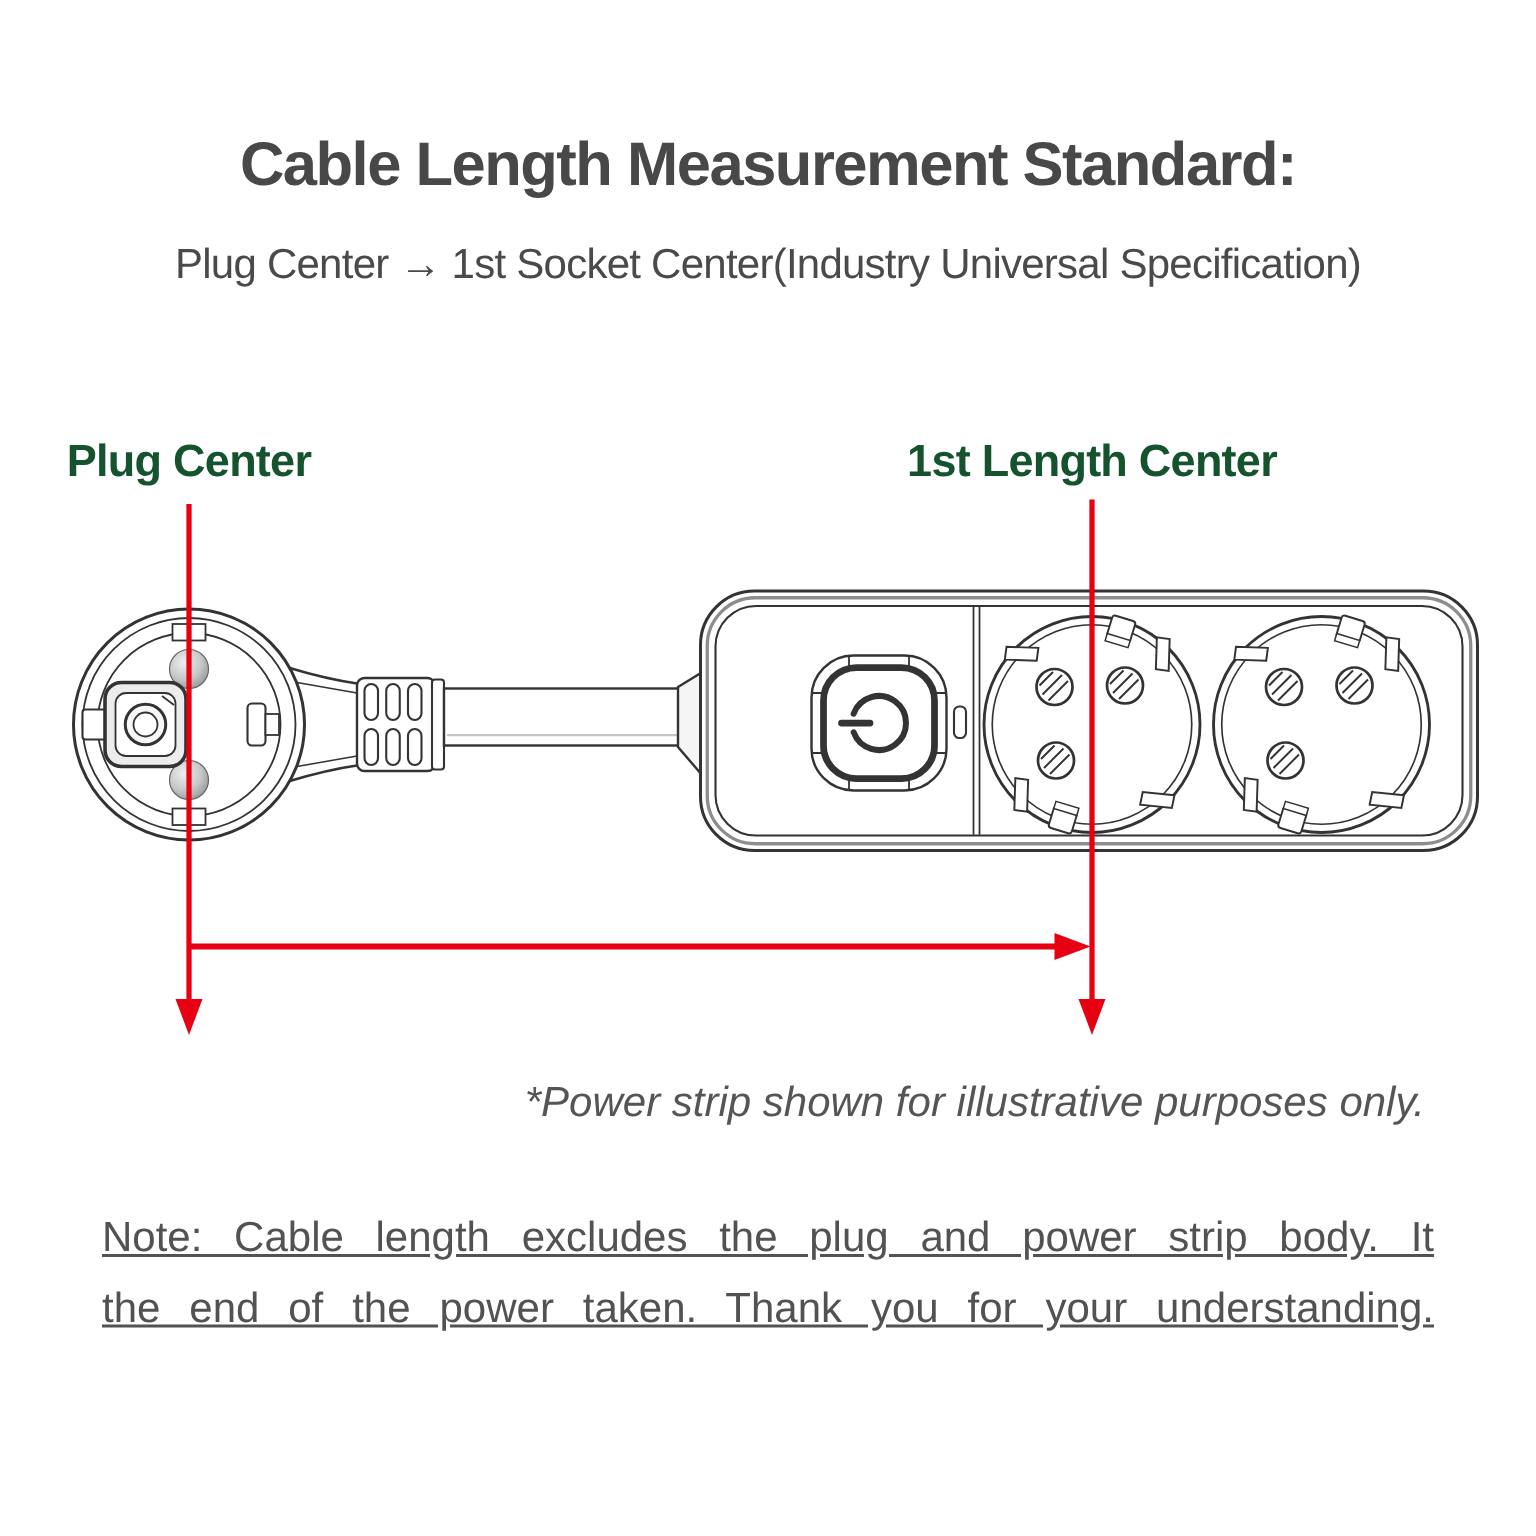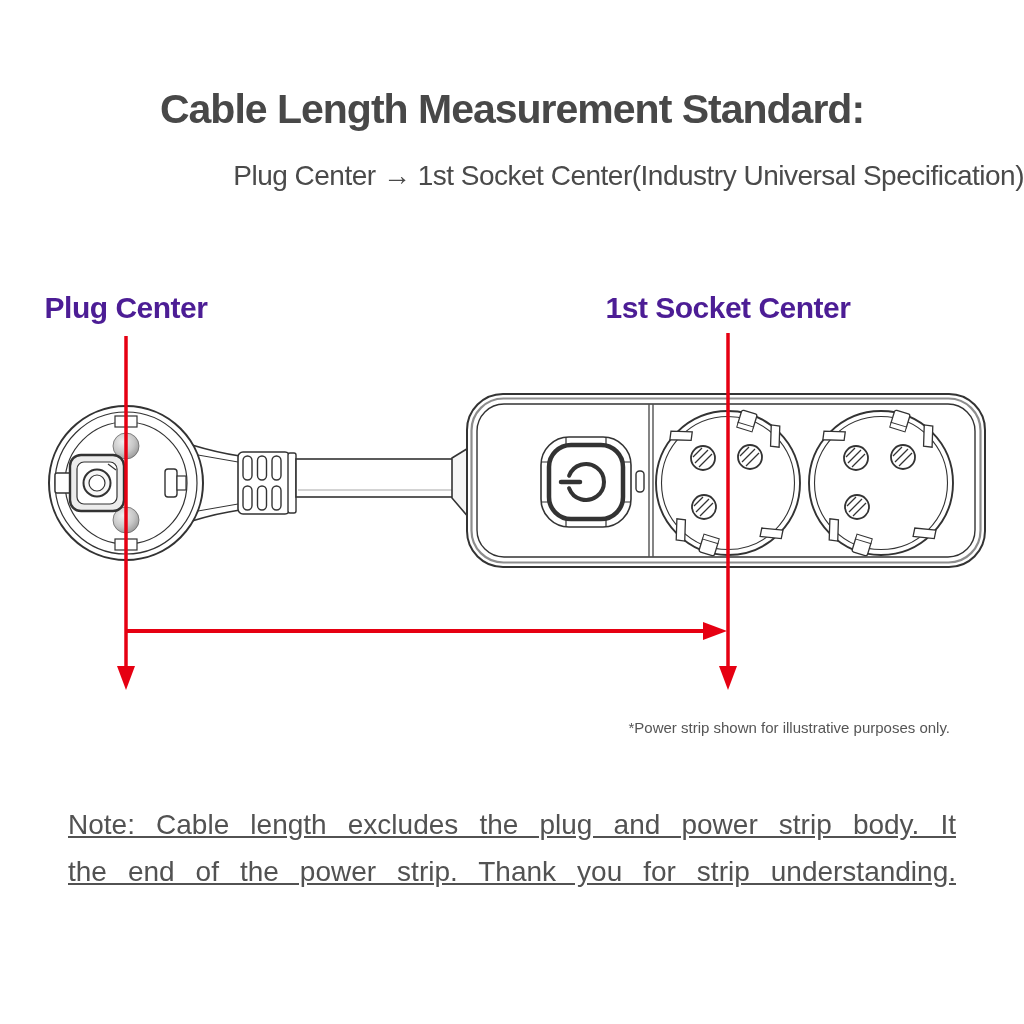--- a/index.html
+++ b/index.html
@@ -6,53 +6,53 @@
   html, body { width: 1024px; height: 1024px; background: #ffffff; overflow: hidden; }
   body { position: relative; font-family: "Liberation Sans", "DejaVu Sans", sans-serif; }
 
   .page-title {
     position: absolute; top: 86px; left: 0; width: 1024px;
     text-align: center; font-size: 41px; font-weight: bold;
     letter-spacing: -1px; color: #484848;
   }
   .page-subtitle {
     position: absolute; top: 160px; left: 0; width: 1024px;
-    text-align: right; font-size: 28px; font-weight: normal;
+    text-align: center; font-size: 28px; font-weight: normal;
     letter-spacing: -0.5px; color: #4a4a4a;
   }
 
   .diagram-svg { position: absolute; top: 0; left: 0; width: 1024px; height: 1024px; z-index: 1; }
 
   .red-label {
     position: absolute; z-index: 2; font-size: 30px; font-weight: bold;
-    letter-spacing: -0.5px; color: #4c1d95; white-space: nowrap;
+    letter-spacing: -0.5px; color: #14532d; white-space: nowrap;
     transform: translateX(-50%);
   }
   .plug-label   { top: 291px; left: 126px; }
   .socket-label { top: 291px; left: 728px; }
 
   .footnote {
     position: absolute; top: 719px; right: 74px; z-index: 2;
-    font-size: 15px; color: #555555; white-space: nowrap;
+    font-size: 28px; color: #555555; white-space: nowrap; font-style: italic;
   }
 
   .note-block {
     position: absolute; top: 801px; left: 68px; width: 888px; z-index: 2;
     color: #525252; font-size: 28px; line-height: 47px;
   }
   .note-line { text-align: justify; text-align-last: justify; text-decoration: underline; }
 </style>
 </head>
 <body>
 
 <h1 class="page-title">Cable Length Measurement Standard:</h1>
 <div class="page-subtitle">Plug Center → 1st Socket Center(Industry Universal Specification)</div>
 
 <div class="red-label plug-label">Plug Center</div>
-<div class="red-label socket-label">1st Socket Center</div>
+<div class="red-label socket-label">1st Length Center</div>
 
 <svg class="diagram-svg" viewBox="0 0 1024 1024" xmlns="http://www.w3.org/2000/svg">
   <defs>
     <radialGradient id="pinG" cx="0.38" cy="0.33" r="0.8">
       <stop offset="0" stop-color="#efefef"></stop>
       <stop offset="0.55" stop-color="#c6c6c6"></stop>
       <stop offset="1" stop-color="#8c8c8c"></stop>
     </radialGradient>
     <g id="screw">
       <circle r="12" fill="#ffffff" stroke="#333333" stroke-width="1.8"></circle>
@@ -150,14 +150,14 @@
     <polygon points="728,690 719,666 737,666" stroke="none"></polygon>
     <line x1="126" y1="631" x2="708" y2="631" stroke-width="4"></line>
     <polygon points="727,631 703,622 703,640" stroke="none"></polygon>
   </g>
 </svg>
 
 <div class="footnote">*Power strip shown for illustrative purposes only.</div>
 
 <div class="note-block">
   <div class="note-line">Note: Cable length excludes the plug and power strip body. It</div>
-  <div class="note-line">the end of the power strip. Thank you for strip understanding.</div>
+  <div class="note-line">the end of the power taken. Thank you for your understanding.</div>
 </div>
 
 </body></html>

